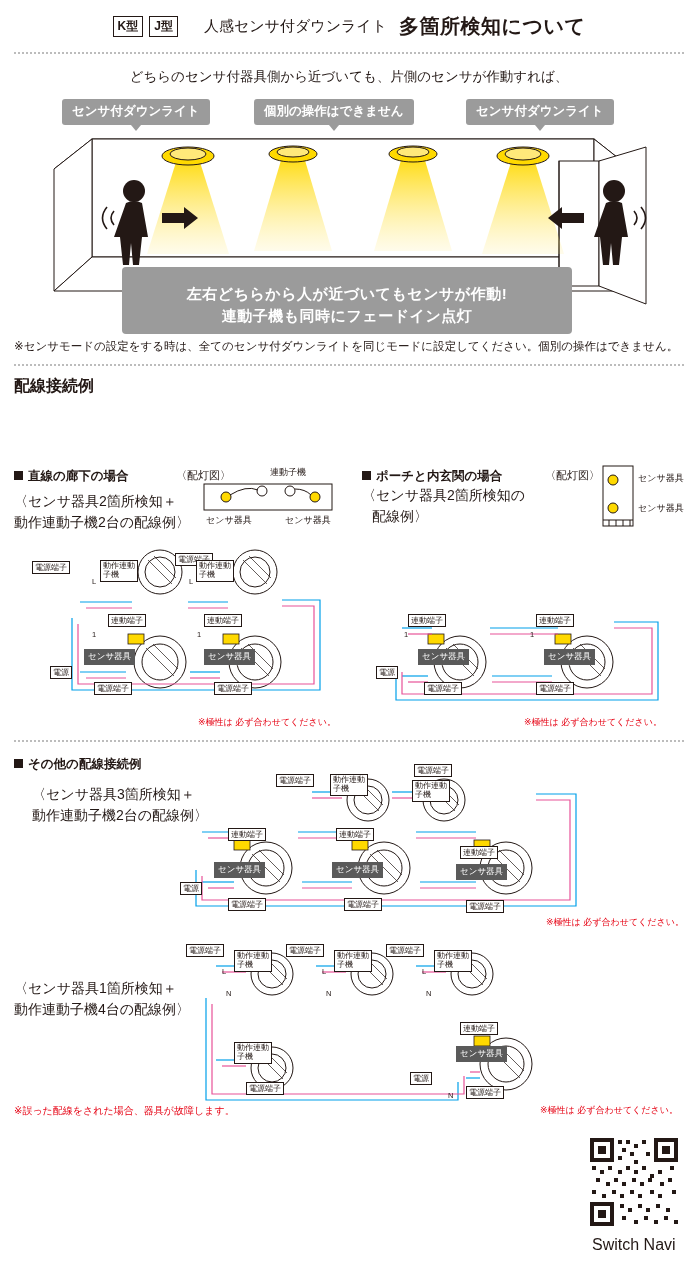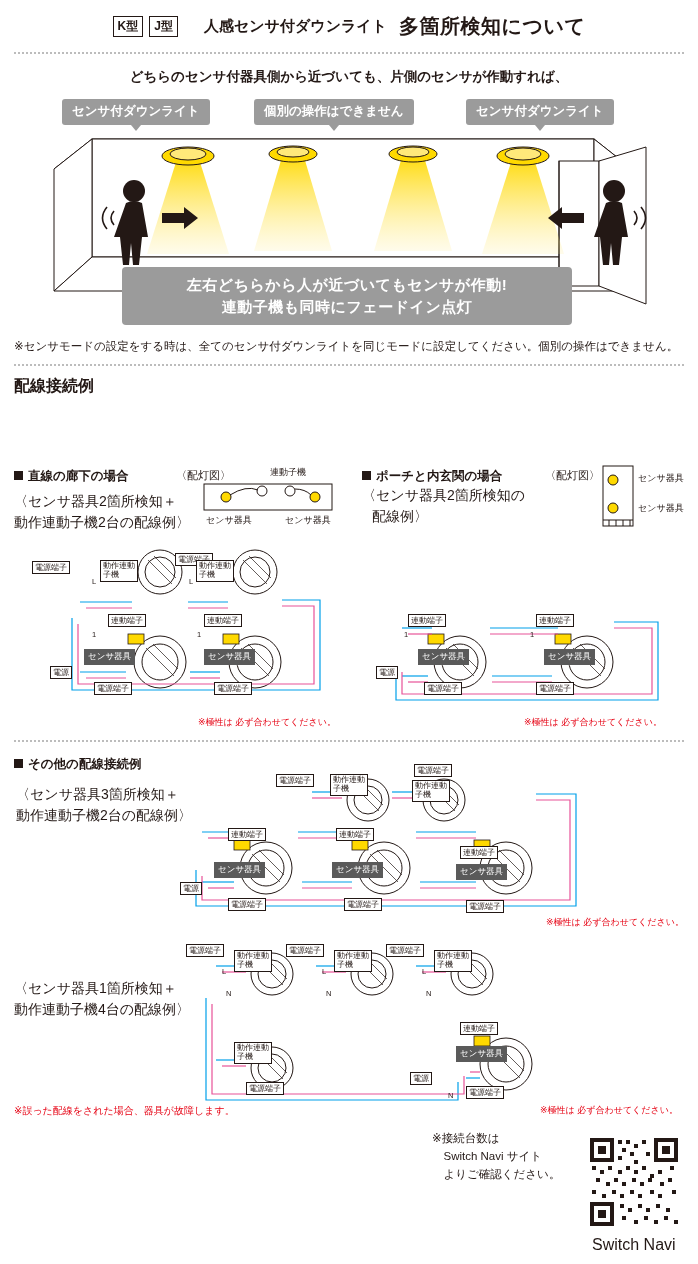--- a/index.html
+++ b/index.html
@@ -29,33 +29,33 @@
   }
   .type-badge{
     border:1px solid #231815;
     font-size:12px;
     line-height:1;
     padding:3px 4px 4px;
     font-weight:bold;
     letter-spacing:0;
   }
   .header-sub{
-    font-size:15px;font-weight:bold;margin-left:20px;
+    font-size:15px;font-weight:normal;margin-left:20px;
   }
   .header-main{
     font-size:20px;font-weight:bold;margin-left:6px;letter-spacing:0.5px;
   }
 
   
   .lead{
     text-align:center;
     font-size:13.5px;
     line-height:1.7;
     padding:12px 0 6px;
-    font-weight:bold;
+    font-weight:normal;
   }
 
   
   .illust{
     position:relative;
     width:670px;height:232px;
     margin:4px auto 0;
   }
   .tag{
     position:absolute;
@@ -78,21 +78,21 @@
   .banner{
     position:absolute;
     left:108px;top:168px;
     width:450px;
     background:#9b9b9b;
     color:#fff;
     text-align:center;
     font-size:15px;
     font-weight:bold;
     line-height:1.45;
-    padding:7px 0 8px;
+    padding:16px 0 8px;
     border-radius:4px;
     letter-spacing:0.5px;
   }
 
   
   .notes{
     font-size:11.5px;
     line-height:1.65;
     padding:6px 14px 8px;
   }
@@ -386,21 +386,21 @@
   <div class="tiny" style="left:404px;top:631px;">1</div>
   <div class="tiny" style="left:530px;top:631px;">1</div>
   <div class="redtiny" style="left:524px;top:716px;">※極性は 必ず合わせてください。</div>
 
   <div class="dotted-rule" style="position:absolute;left:0;right:0;top:740px;"></div>
 
   <div class="abs sub-head" style="left:14px;top:756px;">
     <span class="sq"></span><span>その他の配線接続例</span>
   </div>
 
-  <div class="abs small-note" style="left:16px;top:784px;">
+  <div class="abs small-note" style="left:32px;top:784px;">
     <div>〈センサ器具3箇所検知＋</div>
     <div>動作連動子機2台の配線例〉</div>
   </div>
 
   <svg class="abs" style="left:176px;top:770px;" width="516" height="150">
 
     <g stroke="#231815" fill="#ffffff" stroke-width="1">
       <circle cx="192" cy="30" r="21"></circle>
         <circle cx="192" cy="30" r="14"></circle>
       <circle cx="268" cy="30" r="21"></circle>
@@ -543,25 +543,20 @@
   <div class="tiny" style="left:226px;top:990px;">N</div>
   <div class="tiny" style="left:322px;top:968px;">L</div>
   <div class="tiny" style="left:326px;top:990px;">N</div>
   <div class="tiny" style="left:422px;top:968px;">L</div>
   <div class="tiny" style="left:426px;top:990px;">N</div>
   <div class="tiny" style="left:448px;top:1092px;">N</div>
 
   <div class="redtiny" style="left:14px;top:1104px;font-size:10px;">※誤った配線をされた場合、器具が故障します。</div>
   <div class="redtiny" style="left:540px;top:1104px;">※極性は 必ず合わせてください。</div>
 
-  <div class="qr-caption" style="left:432px;top:1130px;">
-    <div>※接続台数は</div>
-    <div>　Switch Navi サイト</div>
-    <div>　よりご確認ください。</div>
-  </div>
 
   <svg class="abs" style="left:588px;top:1136px;" width="92" height="92">
     <rect x="0" y="0" width="92" height="92" fill="#ffffff"></rect>
     <g fill="#231815">
       <rect x="2" y="2" width="24" height="24"></rect>
         <rect x="6" y="6" width="16" height="16" fill="#fff"></rect>
         <rect x="10" y="10" width="8" height="8"></rect>
       <rect x="66" y="2" width="24" height="24"></rect>
         <rect x="70" y="6" width="16" height="16" fill="#fff"></rect>
         <rect x="74" y="10" width="8" height="8"></rect>

